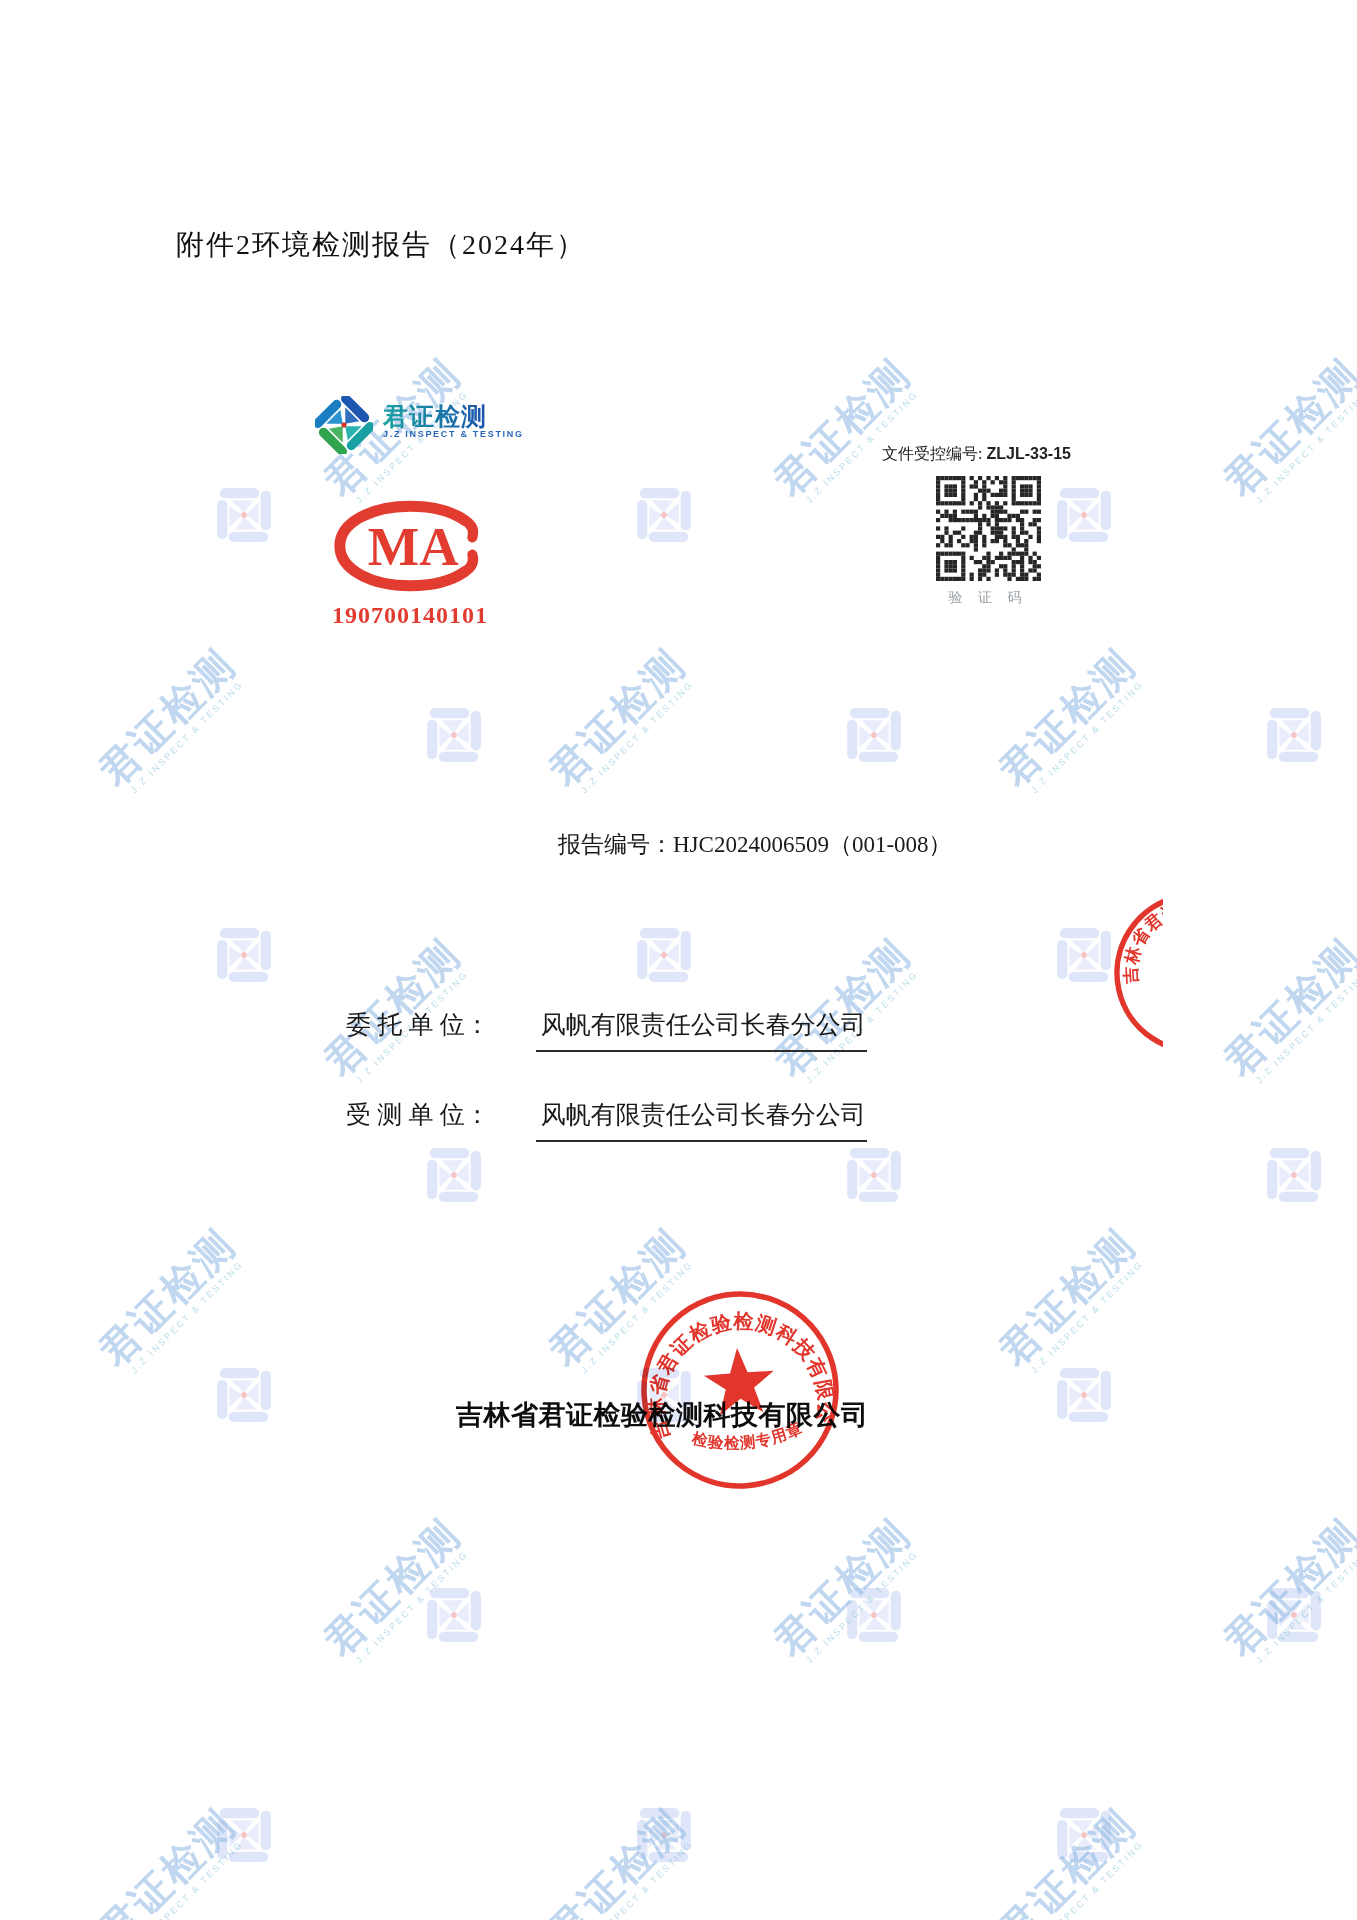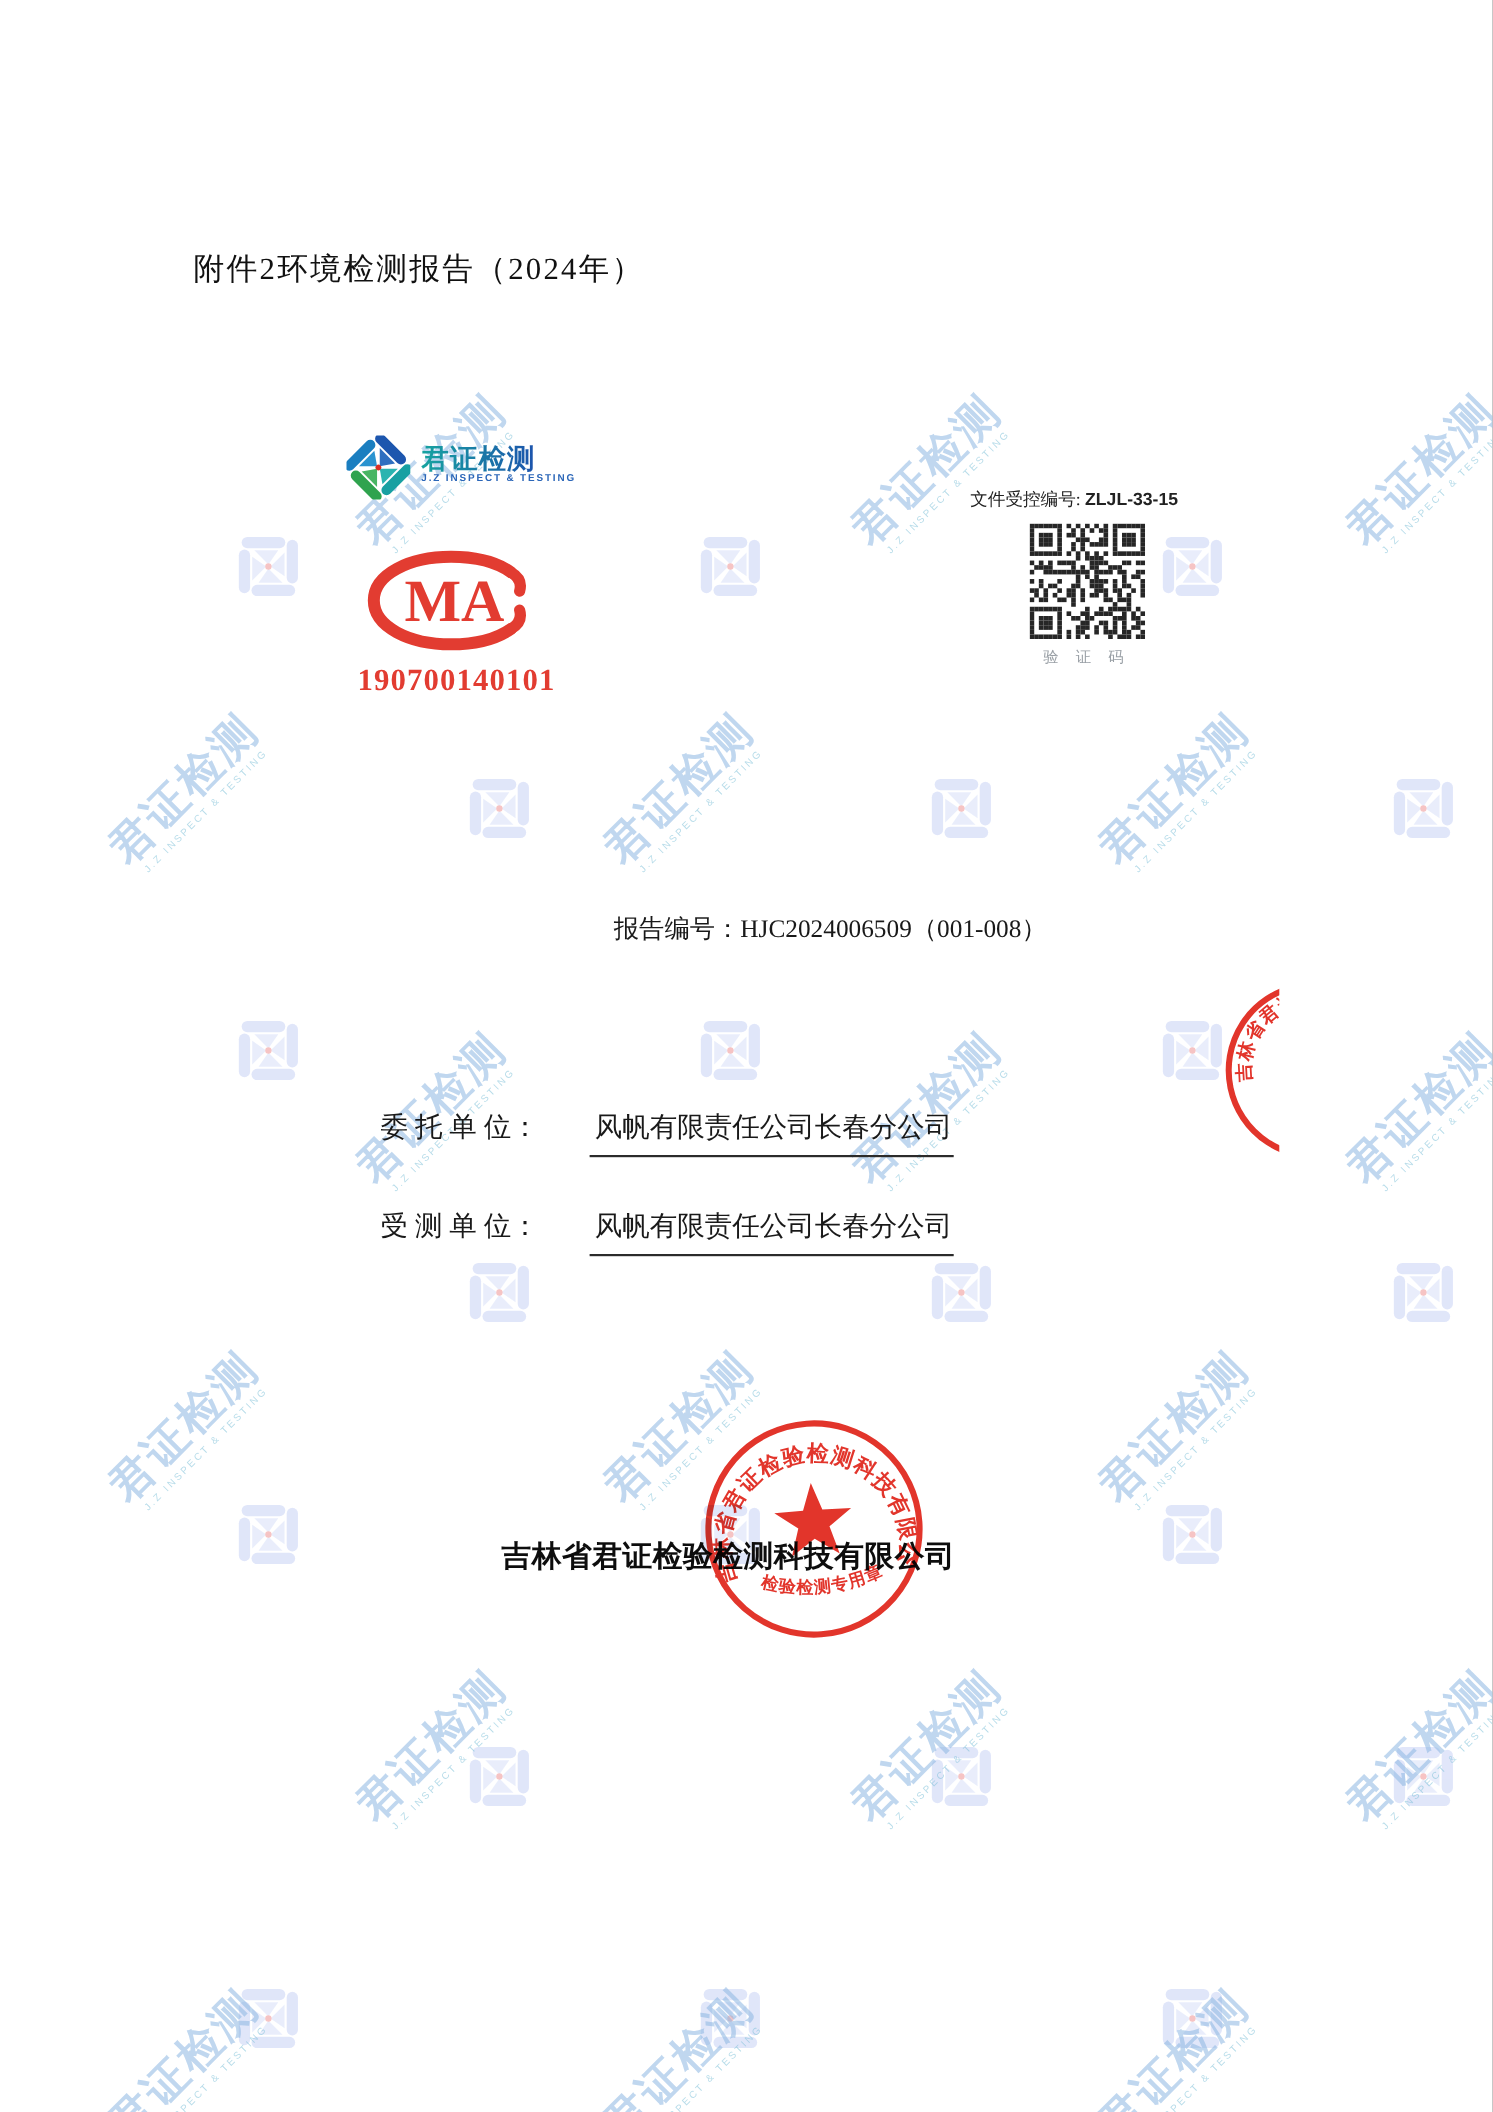--- a/index.html
+++ b/index.html
@@ -37,21 +37,21 @@
     -webkit-background-clip:text;background-clip:text;color:transparent;
   }
   #brand-sub{
     position:absolute;left:68px;top:33px;
     font-family:"Liberation Sans","DejaVu Sans",sans-serif;
     font-size:9px;font-weight:bold;letter-spacing:1.7px;color:#2b66b8;
   }
   
   #cma{left:325px;top:500px;width:170px;text-align:center;}
   #cma-number{
-    margin-top:6px;font-weight:bold;font-size:28px;letter-spacing:1px;
+    margin-top:6px;font-weight:bold;font-size:24px;letter-spacing:1px;
     color:#e23c31;font-family:"Liberation Serif",serif;
   }
   
   #control-line{left:882px;top:444px;font-size:16px;color:#222;}
   #control-line b{font-family:"Liberation Sans","DejaVu Sans",sans-serif;font-size:16px;}
   #qr-box{left:936px;top:476px;width:105px;height:105px;}
   #qr-caption{left:928px;top:589px;width:120px;text-align:center;
     font-size:14px;letter-spacing:6px;color:#9aa0a6;}
   
   #doc-title{left:0;top:692px;width:1357px;text-align:center;

